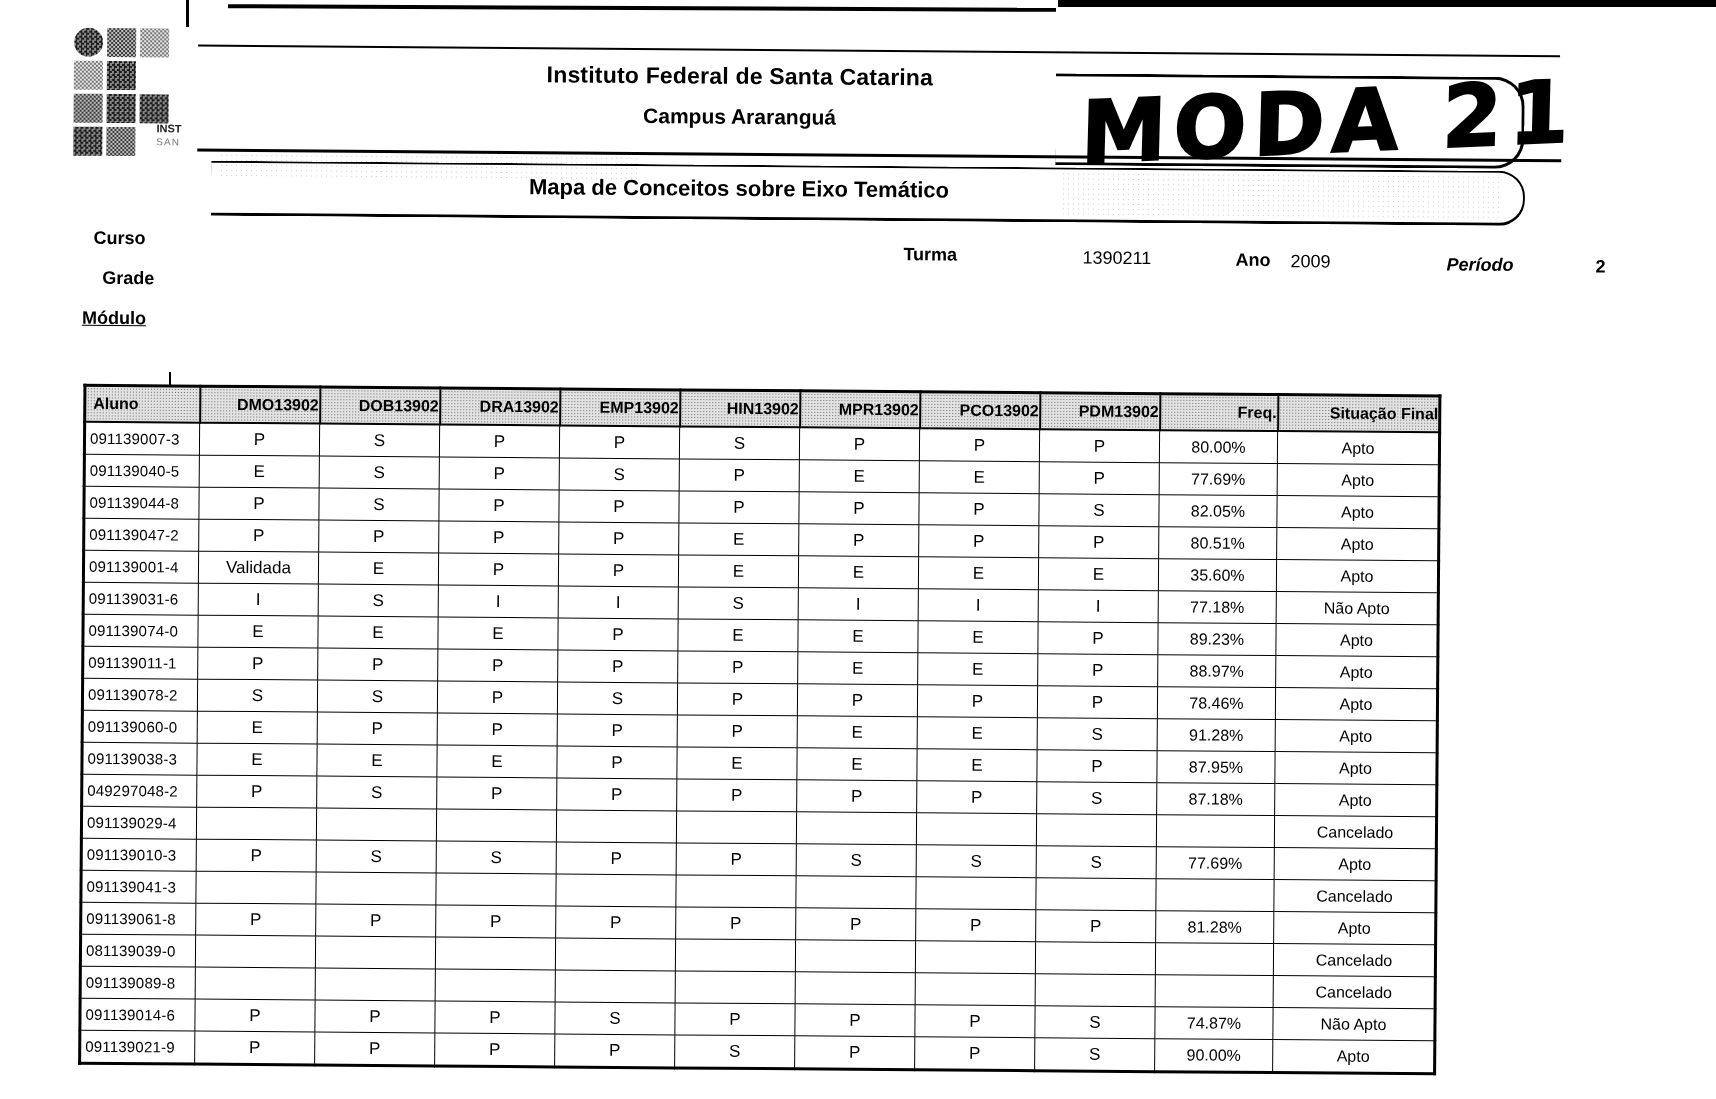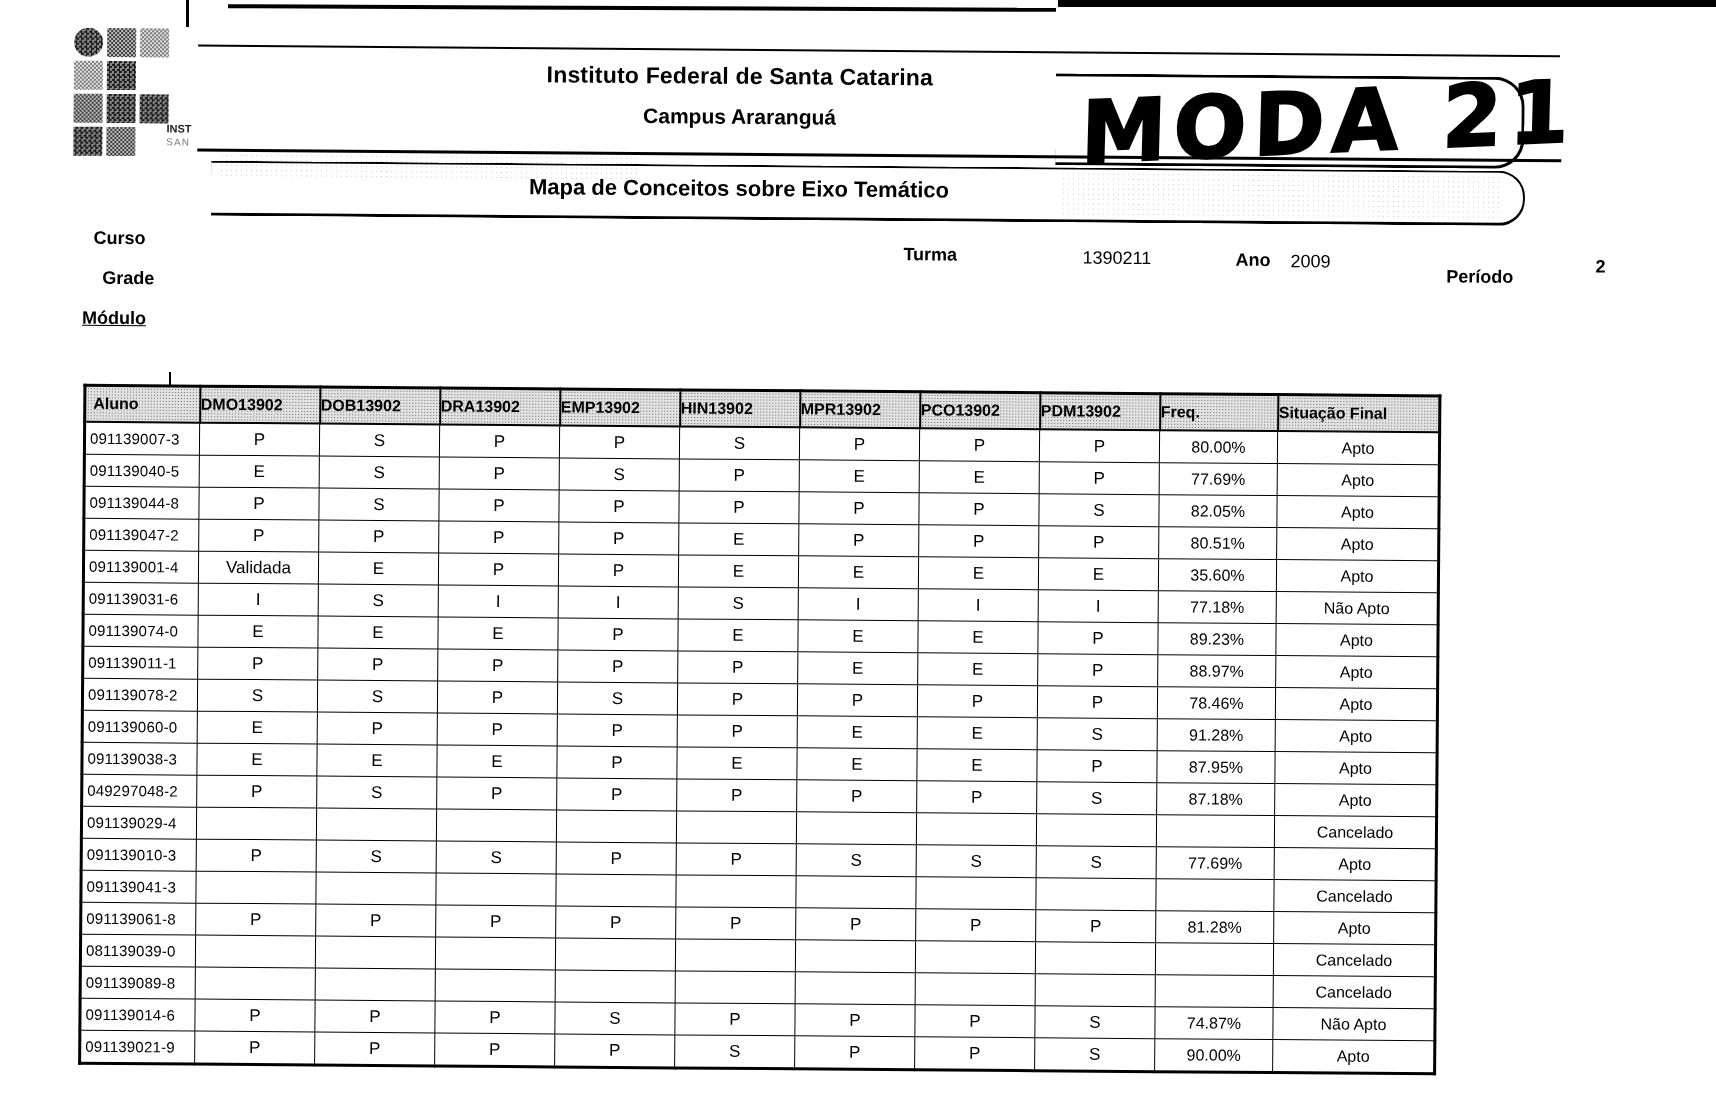--- a/index.html
+++ b/index.html
@@ -15,21 +15,21 @@
   .tick{position:absolute;background:#000;}
   
   .logo{position:absolute;left:74px;top:28px;display:grid;
         grid-template-columns:repeat(3,29px);grid-auto-rows:29px;gap:4px;}
   .sq{width:29px;height:29px;}
   .sq-d{background:repeating-conic-gradient(#1b1b1b 0% 25%, #8a8a8a 0% 50%);background-size:5px 5px;}
   .sq-m{background:repeating-conic-gradient(#3c3c3c 0% 25%, #bdbdbd 0% 50%);background-size:4px 4px;}
   .sq-l{background:repeating-conic-gradient(#787878 0% 25%, #e4e4e4 0% 50%);background-size:4px 4px;}
   .sq-circle{border-radius:50%;}
   .sq-empty{background:none;}
-  .logo-caption{position:absolute;left:167px;top:122px;font-size:11px;font-weight:bold;line-height:13px;color:#222;}
+  .logo-caption{position:absolute;left:157px;top:122px;font-size:11px;font-weight:bold;line-height:13px;color:#222;}
   .logo-caption .faded{font-weight:normal;font-size:10px;color:#777;letter-spacing:1px;}
   
   .hline{position:absolute;background:#000;height:2px;}
   .h1{left:198px;top:44px;width:1362px;}
   .h2{left:198px;top:148px;width:1364px;height:3px;}
   
   .band{position:absolute;left:212px;top:160px;width:1312px;height:50px;
         border-top:2px solid #000;border-bottom:3px solid #000;border-right:2px solid #000;
         border-radius:0 26px 26px 0;}
   
@@ -49,21 +49,21 @@
   .val{position:absolute;font-size:18px;font-weight:normal;}
   
   .handwriting{position:absolute;left:1058px;top:46px;z-index:5;}
   
   table.map{position:absolute;left:86px;top:384px;border-collapse:collapse;
         table-layout:fixed;width:1355px;border:3px solid #000;}
   table.map th{
         height:34px;border:2px solid #000;font-size:16px;font-weight:bold;
         background-color:#e2e2e2;
         background-image:radial-gradient(circle,#6e6e6e .8px,rgba(0,0,0,0) .9px);
-        background-size:3px 3px;text-align:left;padding:0;}
+        background-size:3px 3px;text-align:right;padding:0;}
   table.map th.c-aluno{text-align:left;padding-left:7px;}
   table.map td{height:31px;border:1px solid #000;font-size:17px;text-align:center;
         padding:0;line-height:31px;overflow:hidden;white-space:nowrap;}
   table.map td.c-aluno{font-size:15px;text-align:left;padding-left:4px;letter-spacing:.2px;border-radius:12px;}
   table.map td.c-freq{font-size:16px;}
   table.map td.c-sit{font-size:16px;}
 </style>
 </head>
 <body>
 
@@ -106,21 +106,21 @@
     <div class="t-campus">Campus Araranguá</div>
     <div class="t-title">Mapa de Conceitos sobre Eixo Temático</div>
 
     <div class="lbl" style="left:95px;top:228px;">Curso</div>
     <div class="lbl" style="left:104px;top:268px;">Grade</div>
     <div class="lbl" style="left:84px;top:308px;text-decoration:underline;">Módulo</div>
     <div class="lbl" style="left:905px;top:238px;">Turma</div>
     <div class="val" style="left:1040px;top:240px;margin-left:44px;">1390211</div>
     <div class="lbl" style="left:1237px;top:241px;">Ano</div>
     <div class="val" style="left:1292px;top:242px;">2009</div>
-    <div class="lbl" style="left:1448px;top:256px;">Período</div>
+    <div class="lbl" style="left:1448px;top:244px;font-style:italic;">Período</div>
     <div class="val" style="left:1597px;top:245px;font-weight:bold;">2</div>
 
     <table class="map">
       <colgroup>
         <col style="width:115px">
           <col style="width:120px">
           <col style="width:120px">
         <col style="width:120px">
           <col style="width:120px">
           <col style="width:120px">

